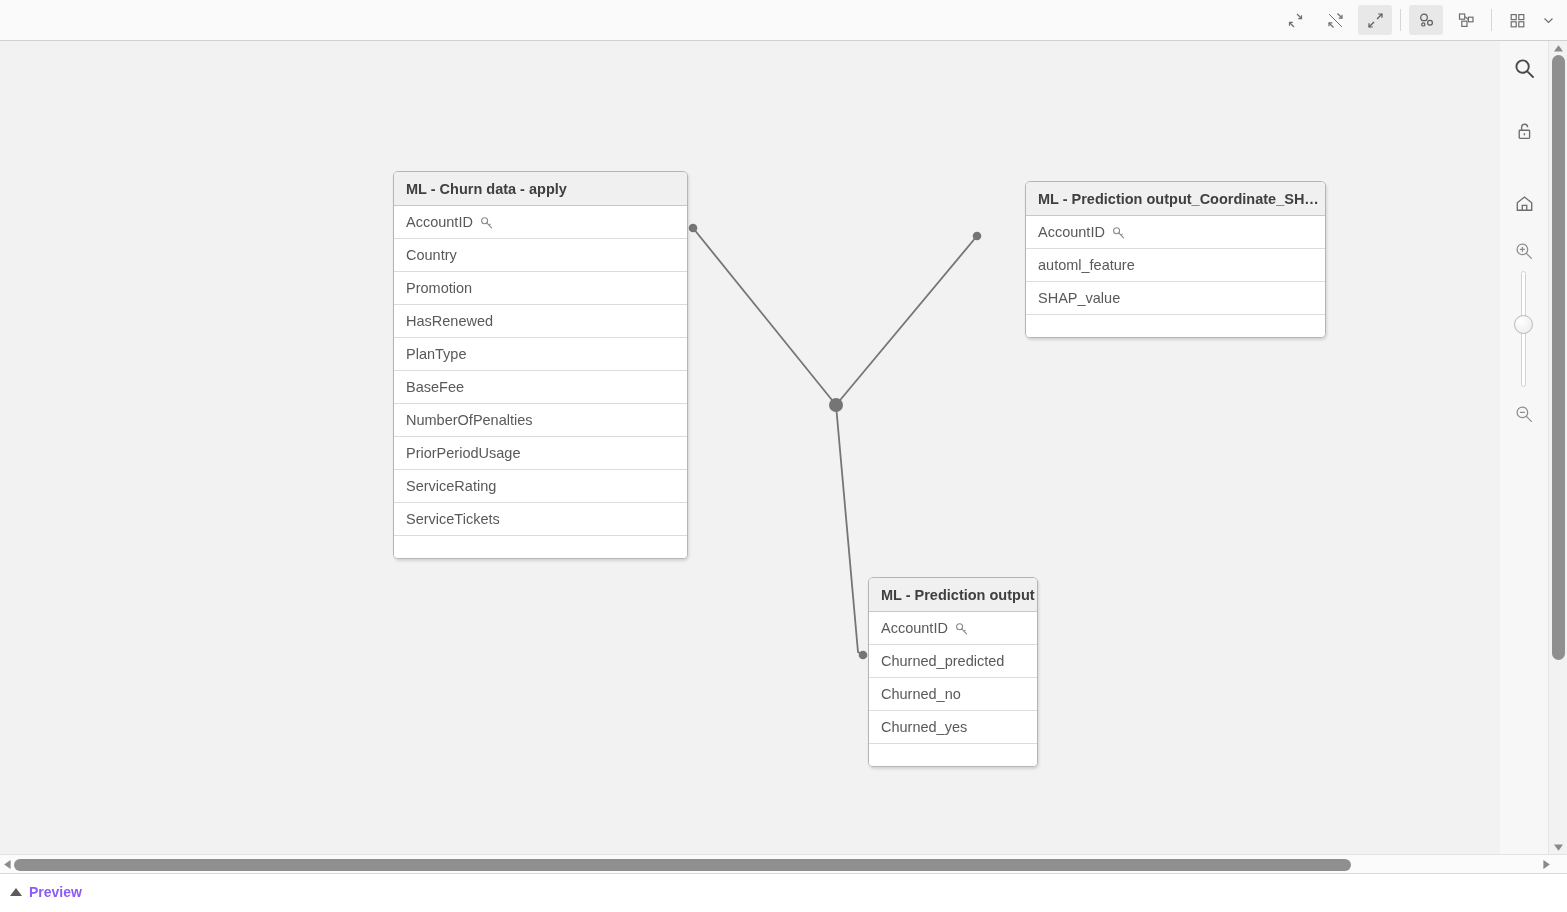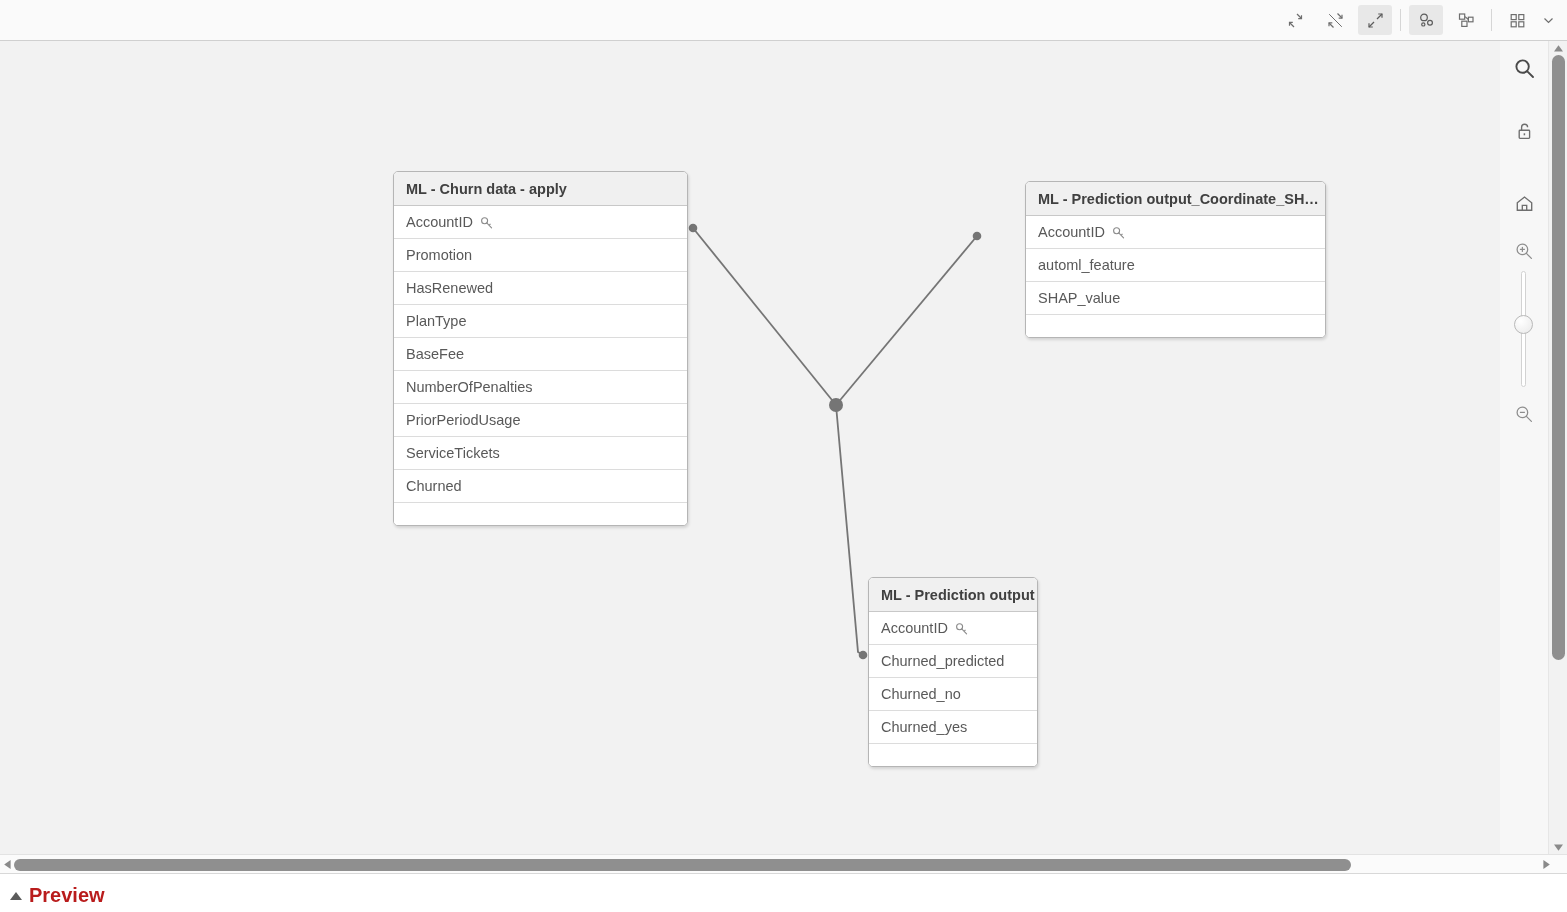--- a/index.html
+++ b/index.html
@@ -171,23 +171,23 @@
     gap: 7px;
     cursor: pointer;
   }
   .preview-tri {
     width: 0; height: 0;
     border-left: 6px solid transparent;
     border-right: 6px solid transparent;
     border-bottom: 8px solid #5b5b5b;
   }
   .preview-label {
-    font-size: 20px;
+    font-size: 14px;
     font-weight: bold;
-    color: #b91c1c;
+    color: #8b5cf6;
   }
 
   
   .tbl {
     position: absolute;
     background: #ffffff;
     border: 1px solid #b5b5b5;
     border-radius: 5px;
     box-shadow: 1px 2px 3px rgba(0,0,0,0.13);
     overflow: hidden;
@@ -349,42 +349,45 @@
                 <svg width="14" height="14" viewBox="0 0 14 14">
                   <g stroke="#8a8a8a" stroke-width="1.1" fill="none">
                     <circle cx="4.6" cy="4.8" r="3"></circle>
                     <path d="M6.7 6.9 L11.6 11.8" stroke-linecap="round"></path>
                     <path d="M9.3 9.0 L10.5 7.9"></path>
                   </g>
                 </svg>
               </span>
             </div>
             <div class="tbl-row">
+              <span class="rowlabel">Country</span>
+            </div>
+            <div class="tbl-row">
               <span class="rowlabel">Promotion</span>
             </div>
             <div class="tbl-row">
               <span class="rowlabel">HasRenewed</span>
             </div>
             <div class="tbl-row">
               <span class="rowlabel">PlanType</span>
             </div>
             <div class="tbl-row">
               <span class="rowlabel">BaseFee</span>
             </div>
             <div class="tbl-row">
               <span class="rowlabel">NumberOfPenalties</span>
             </div>
             <div class="tbl-row">
               <span class="rowlabel">PriorPeriodUsage</span>
             </div>
             <div class="tbl-row">
+              <span class="rowlabel">ServiceRating</span>
+            </div>
+            <div class="tbl-row">
               <span class="rowlabel">ServiceTickets</span>
-            </div>
-            <div class="tbl-row">
-              <span class="rowlabel">Churned</span>
             </div>
             <div class="tbl-footer"></div>
           </div>
           <div class="tbl" style="left: 982px; top: 140px; width: 301px; margin-left: 43px;">
             <div class="tbl-header">ML - Prediction output_Coordinate_SH…</div>
             <div class="tbl-row">
               <span class="rowlabel">AccountID</span>
               <span class="key-ic">
                 <svg width="14" height="14" viewBox="0 0 14 14">
                   <g stroke="#8a8a8a" stroke-width="1.1" fill="none">

